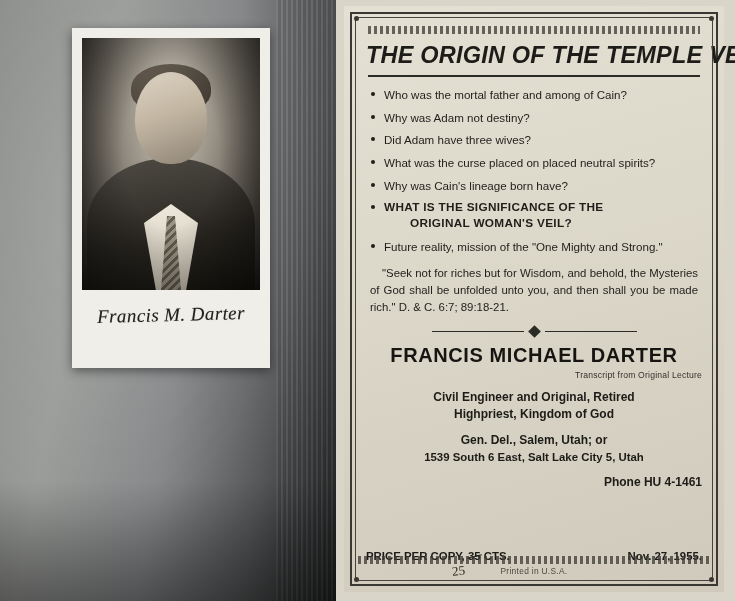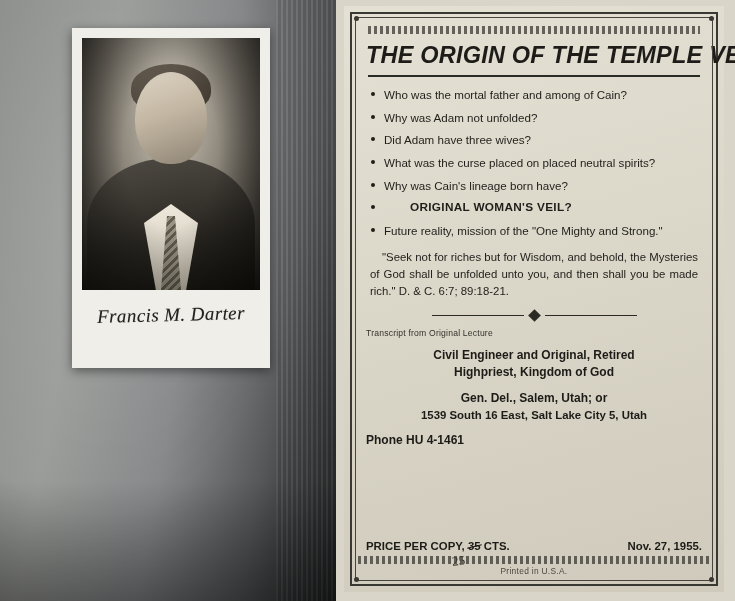--- a/index.html
+++ b/index.html
@@ -217,39 +217,39 @@
 
   .author-name {
     text-align:center;
     font-weight:bold;
     font-size: 20px;
     letter-spacing: .6px;
     color:#161512;
     margin-bottom: 3px;
   }
   .author-sub {
-    text-align:left;
+    text-align:right;
     font-size: 8.6px;
     color:#33312b;
     margin-bottom: 9px;
     letter-spacing:.2px;
   }
   .author-line {
     text-align:center;
     font-size: 12px;
     font-weight: bold;
     color:#1c1b17;
     line-height: 1.45;
   }
   .author-line.small { font-size: 11.4px; }
-  .phone { text-align:left; font-size: 12px; font-weight:bold; color:#1c1b17; margin-top:9px; }
+  .phone { text-align:right; font-size: 12px; font-weight:bold; color:#1c1b17; margin-top:9px; }
 
   .footer-row {
     position: absolute;
-    left: 14px; right: 14px; bottom: 32px;
+    left: 14px; right: 14px; bottom: 22px;
     display: flex;
     justify-content: space-between;
     align-items: flex-start;
     font-size: 11.4px;
     font-weight: bold;
     color:#1c1b17;
   }
   .price { position: relative; white-space: nowrap; }
   .price .struck {
     position: relative;
@@ -319,51 +319,53 @@
         <div class="deco-rule"></div>
 
         <div class="flyer-title">THE ORIGIN OF THE TEMPLE VEIL</div>
         <div class="title-underline"></div>
 
         <ul class="questions">
           <li>
             <span>Who was the mortal father and among of Cain?</span>
           </li>
           <li>
-            <span>Why was Adam not unfolded?</span>
+            <span>Why was Adam not destiny?</span>
           </li>
           <li>
             <span>Did Adam have three wives?</span>
           </li>
           <li>
             <span>What was the curse placed on placed neutral spirits?</span>
           </li>
           <li>
             <span>Why was Cain's lineage born have?</span>
           </li>
           <li class="caps">
+            <span>WHAT IS THE SIGNIFICANCE OF THE</span>
             <span class="indent">ORIGINAL WOMAN'S VEIL?</span>
           </li>
           <li>
             <span>Future reality, mission of the "One Mighty and Strong."</span>
           </li>
         </ul>
 
         <div class="scripture">"Seek not for riches but for Wisdom, and behold, the Mysteries of God shall be unfolded unto you, and then shall you be made rich."  D. &amp; C. 6:7; 89:18-21.</div>
 
         <div class="orn">
           <span class="orn-line"></span><span class="orn-dia"></span><span class="orn-line"></span>
         </div>
 
+        <div class="author-name">FRANCIS MICHAEL DARTER</div>
         <div class="author-sub">Transcript from Original Lecture</div>
 
         <div class="author-line">Civil Engineer and Original, Retired</div>
         <div class="author-line">Highpriest, Kingdom of God</div>
         <div class="author-line" style="margin-top:8px;">Gen. Del., Salem, Utah; or</div>
-        <div class="author-line small">1539 South 16 East, Salt Lake City 5, Utah</div>
+        <div class="author-line small">1539 South 6 East, Salt Lake City 5, Utah</div>
 
         <div class="phone">Phone HU 4-1461</div>
 
         <div class="footer-row">
           <div class="price">
             <span>PRICE PER COPY,</span>
             <span class="struck">35</span>
             <span>CTS.</span>
             <span class="handwritten">25</span>
           </div>

